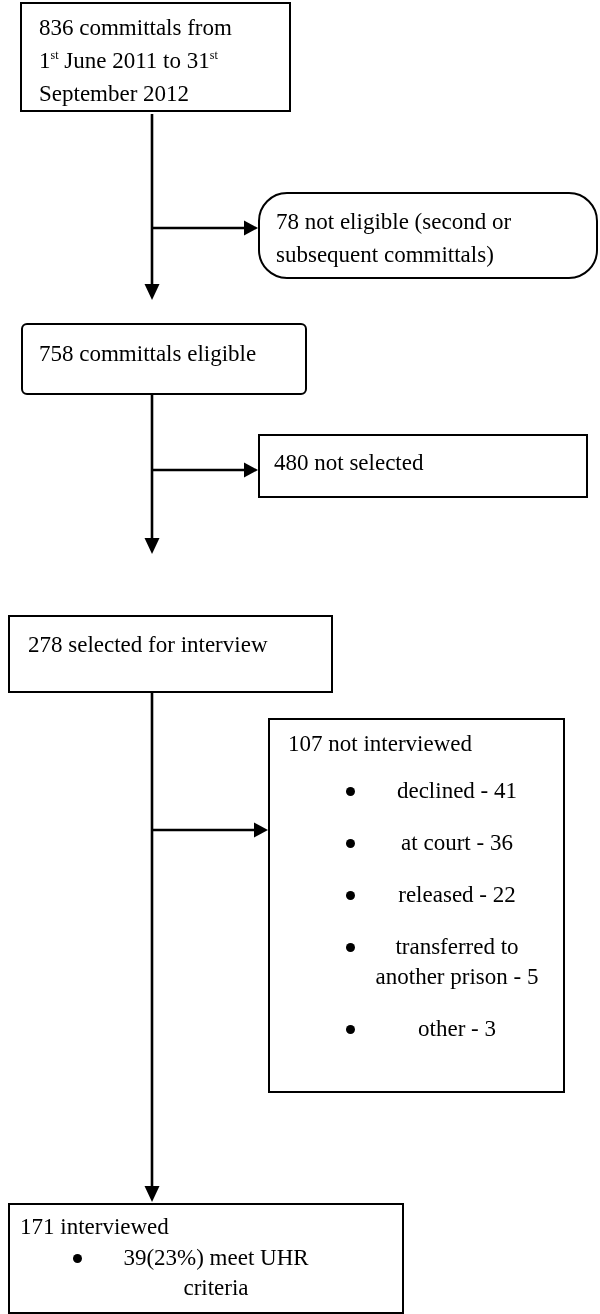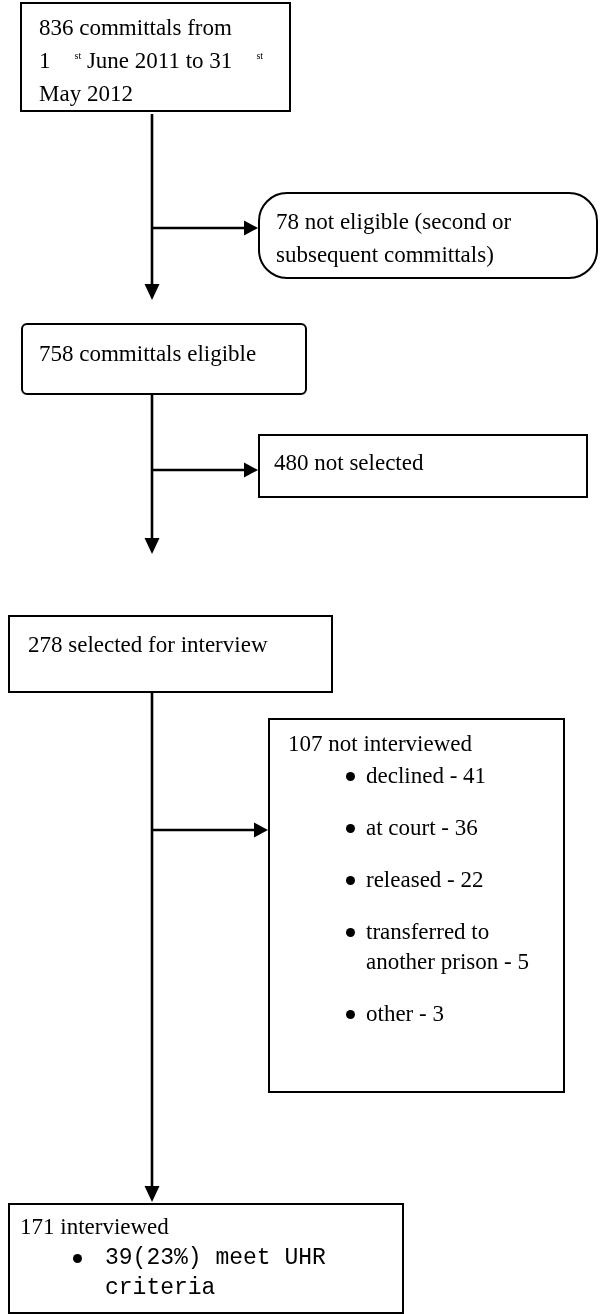--- a/index.html
+++ b/index.html
@@ -26,46 +26,45 @@
   }
   #box-committals      { left: 20px;  top: 2px;    width: 271px; height: 110px; padding: 7px 8px 0 17px; }
   #box-not-eligible    { left: 258px; top: 192px;  width: 340px; height: 87px;  padding: 11px 22px 0 16px; border-radius: 29px; }
   #box-eligible        { left: 21px;  top: 323px;  width: 286px; height: 72px;  padding: 12px 8px 0 16px; border-radius: 6px; }
   #box-not-selected    { left: 258px; top: 434px;  width: 330px; height: 64px;  padding: 10px 8px 12px 14px; }
   #box-selected        { left: 8px;   top: 568px;  width: 325px; height: 78px;  padding: 11px 8px 0 18px; margin-top: 47px; }
   #box-not-interviewed { left: 268px; top: 718px;  width: 297px; height: 375px; padding: 9px 7px 0 18px; line-height: 30px; }
   #box-interviewed     { left: 8px;   top: 1203px; width: 396px; height: 111px; padding: 6px 8px 8px 10px;  line-height: 31px; }
 
   .sup {
-    font-size: 10px;
+    font-size: 12px;
     vertical-align: super;
     line-height: 0;
-    margin-left: 24px;
   }
   ul.bullet-list {
     list-style: none;
-    margin: 2px 0 0 0;
+    margin: 17px 0 0 0;
     padding: 0 0 0 58px;
+    text-align: center;
   }
   #box-interviewed ul.bullet-list {
     margin-top: 1px;
     padding-left: 53px;
   }
   ul.bullet-list li {
     position: relative;
     padding-left: 20px;
     margin-bottom: 22px;
     max-width: 182px;
   }
   #box-interviewed ul.bullet-list li {
     padding-left: 32px;
     max-width: 222px;
     line-height: 30px;
     margin-bottom: 0;
-    font-family: Liberation Mono, monospace;
   }
   ul.bullet-list li::before {
     content: "";
     position: absolute;
     left: 0;
     top: 11px;
     width: 9px;
     height: 9px;
     border-radius: 50%;
     background: #000000;
@@ -101,21 +100,21 @@
       <polygon points="144.5,1186 159.5,1186 152,1202" stroke="none"></polygon>
 
       <line x1="152" y1="830" x2="256" y2="830"></line>
       <polygon points="254,822.5 254,837.5 268,830" stroke="none"></polygon>
     </g>
   </svg>
 
   <div class="flow-box" id="box-committals">
     <div>836 committals from</div>
     <div><span>1</span><span class="sup">st</span><span> June 2011 to 31</span><span class="sup">st</span></div>
-    <div>May 2012</div>
+    <div>September 2012</div>
   </div>
 
   <div class="flow-box" id="box-not-eligible">
     <div>78 not eligible (second or subsequent committals)</div>
   </div>
 
   <div class="flow-box" id="box-eligible">
     <div>758 committals eligible</div>
   </div>
 

